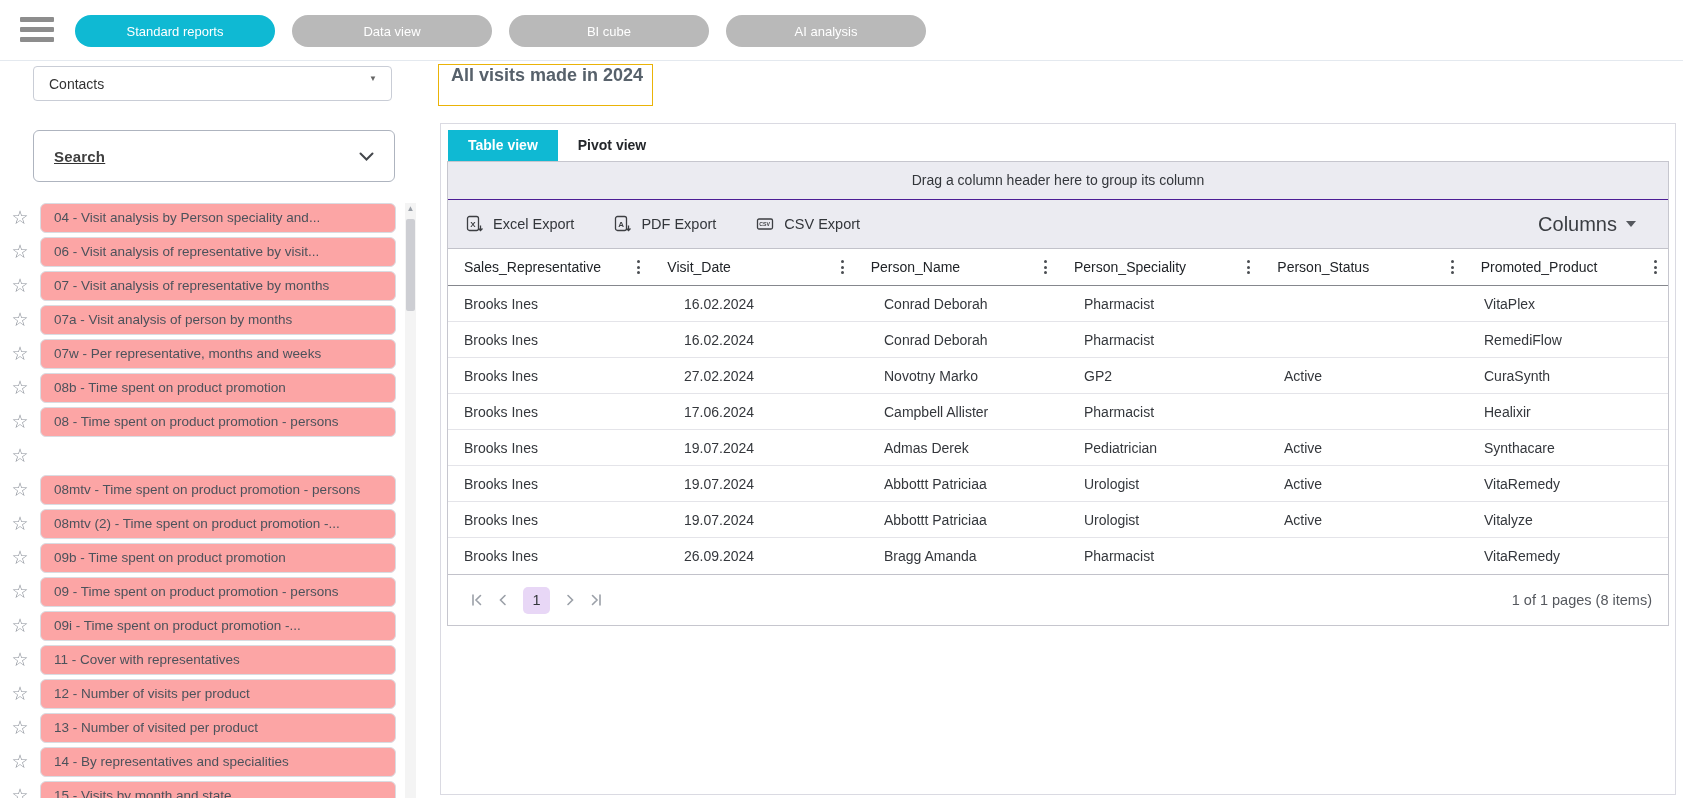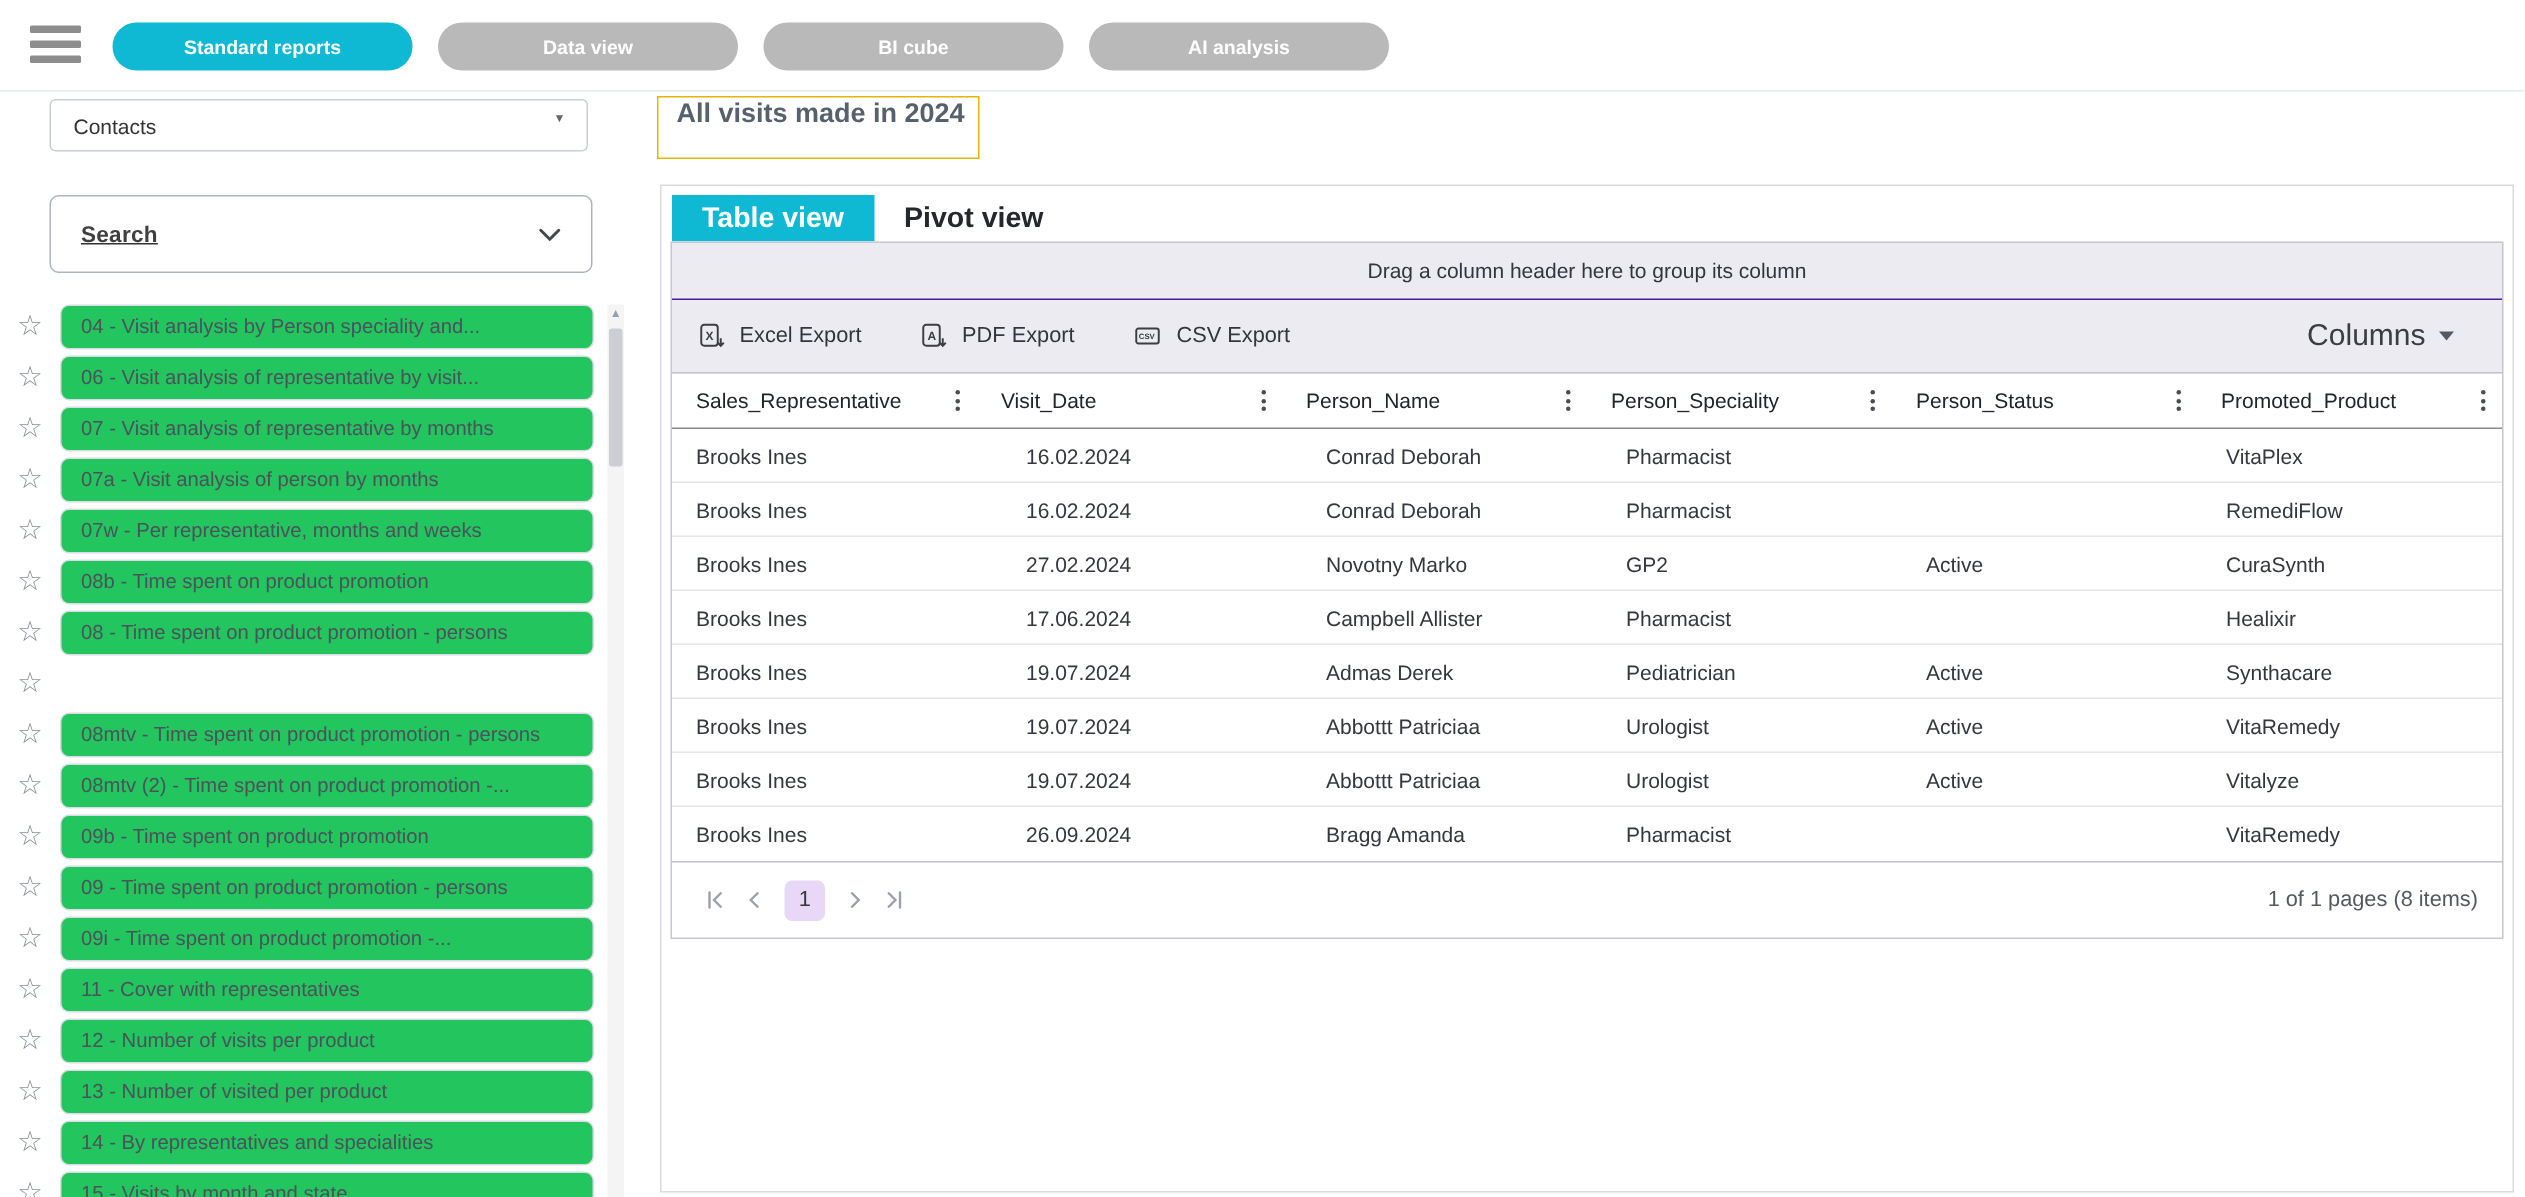--- a/index.html
+++ b/index.html
@@ -7,57 +7,57 @@
               font-family:"Liberation Sans","DejaVu Sans",sans-serif; color:#333; }
 
   
   .topbar { position:absolute; left:0; top:0; width:1683px; height:61px;
             background:#fff; border-bottom:1px solid #e4e9ef; }
   .hamburger { position:absolute; left:20px; top:17px; width:34px; cursor:pointer; }
   .hamburger span { display:block; width:34px; height:5px; background:#8d8d8d;
                     border-radius:1px; margin-bottom:5px; }
   .pills { position:absolute; left:75px; top:15px; display:flex; gap:17px; }
   .pill { width:200px; height:32px; border:none; border-radius:16px; background:#b9b9b9;
-          color:#fff; font-family:inherit; font-size:13px; font-weight:bold; cursor:pointer; }
+          color:#fff; font-family:inherit; font-size:13px; font-weight:normal; cursor:pointer; }
   .pill.active { background:#0fb9d3; }
 
   
   .sidebar { position:absolute; left:0; top:61px; width:430px; bottom:0; overflow:hidden; }
   .select-box { position:absolute; left:33px; top:5px; width:359px; height:35px;
                 border:1px solid #c9cdd6; border-radius:4px; background:#fff;
                 display:flex; align-items:center; padding-left:15px; font-size:14px; color:#333; cursor:pointer; }
   .select-caret { position:absolute; right:14px; top:7px; font-size:8px; color:#666; }
   .search-box { position:absolute; left:33px; top:69px; width:362px; height:52px;
                 border:1px solid #aeb4bf; border-radius:6px; background:#fff;
                 display:flex; align-items:center; padding:0 20px; cursor:pointer;text-decoration:underline; }
   .search-box .lbl { font-size:15px; font-weight:bold; color:#3f3f3f; letter-spacing:.2px; }
   .search-box svg { margin-left:auto; }
   .report-list { position:absolute; left:0; top:142px; width:400px; }
   .report-row { display:flex; align-items:center; height:30px; margin-bottom:4px; }
   .star { width:40px; text-align:center; font-size:19px; color:#8a8f98; line-height:30px; cursor:pointer; }
   .report-item { width:356px; height:30px; border:1px solid #d9dce2; border-radius:6px;
-                 background:#22c55e; line-height:28px; padding-left:13px; font-size:13.5px;
+                 background:#fca5a5; line-height:28px; padding-left:13px; font-size:13.5px;
                  color:#4c525b; white-space:nowrap; overflow:hidden; cursor:pointer; }
   .side-scroll { position:absolute; left:405px; top:142px; width:11px; bottom:0; background:#f4f4f4; }
   .side-scroll .up { position:absolute; top:1px; left:0; width:11px; text-align:center;
                      font-size:8px; color:#9aa0a8; cursor:pointer; }
   .side-scroll .thumb { position:absolute; top:16px; left:1px; width:9px; height:92px;
                         background:#cdced3; border-radius:2px; cursor:pointer; }
 
   
   .main { position:absolute; left:430px; top:61px; right:0; bottom:0; }
   .title-box { position:absolute; left:8px; top:3px; width:215px; height:42px;
                border:1px solid #eab308; display:flex; align-items:flex-start; padding-left:12px; }
   .title-box h1 { font-size:18px; font-weight:600; color:#57616b; white-space:nowrap; }
 
   .panel { position:absolute; left:10px; top:62px; width:1236px; height:672px;
            border:1px solid #dadae2; background:#fff; }
   .view-tabs { position:absolute; left:7px; top:6px; display:flex; }
   .vtab { height:31px; padding:0 20px; border:none; background:transparent; font-family:inherit;
-          font-size:19px; font-weight:600; color:#24272b; line-height:31px; cursor:pointer; }
+          font-size:14px; font-weight:600; color:#24272b; line-height:31px; cursor:pointer; }
   .vtab.active { background:#0fb9d3; color:#fff; }
 
   .grid { position:absolute; left:6px; right:6px; top:37px; height:465px;
           border:1px solid #c6c6ce; background:#fff; display:flex; flex-direction:column; }
   .group-bar { height:38px; line-height:37px; background:#ebebf1; border-bottom:1px solid #4c1d95;
                text-align:center; font-size:14px; color:#33363b; }
   .gtoolbar { height:49px; background:#ebebf1; border-bottom:1px solid #c2c2ca;
               display:flex; align-items:center; padding:0 18px; }
   .tool-btn { display:flex; align-items:center; gap:9px; margin-right:40px; background:none;
               border:none; font-family:inherit; font-size:14.5px; color:#33363b; cursor:pointer; }

